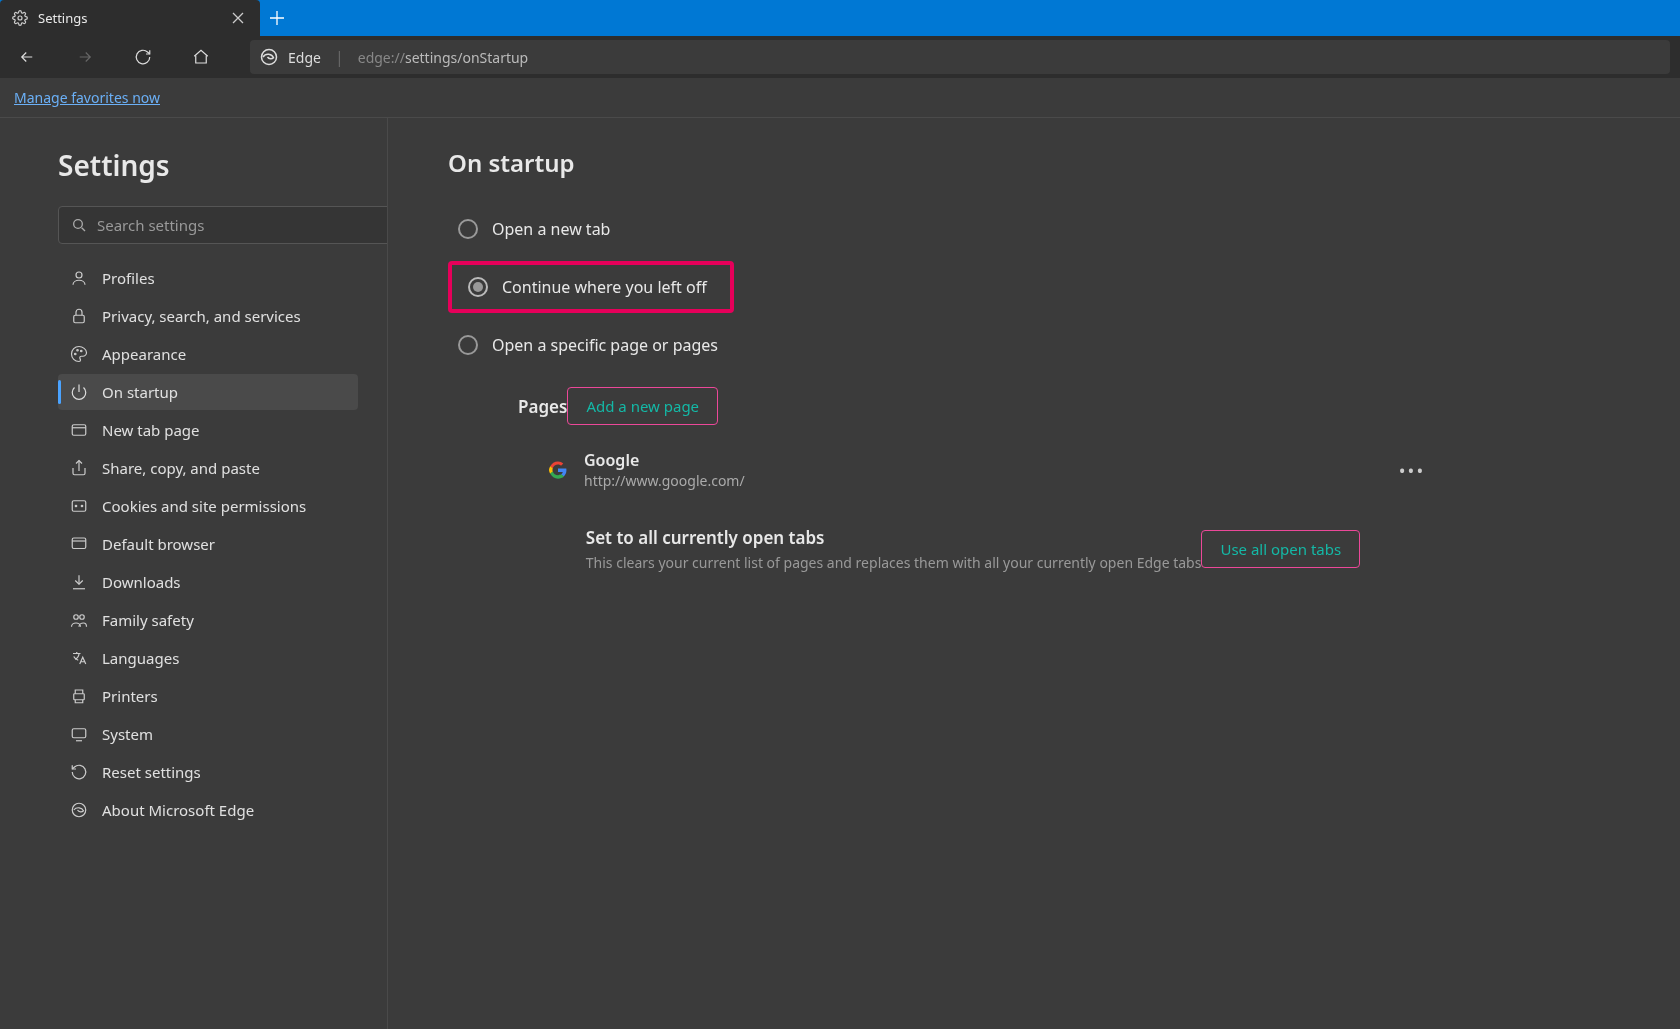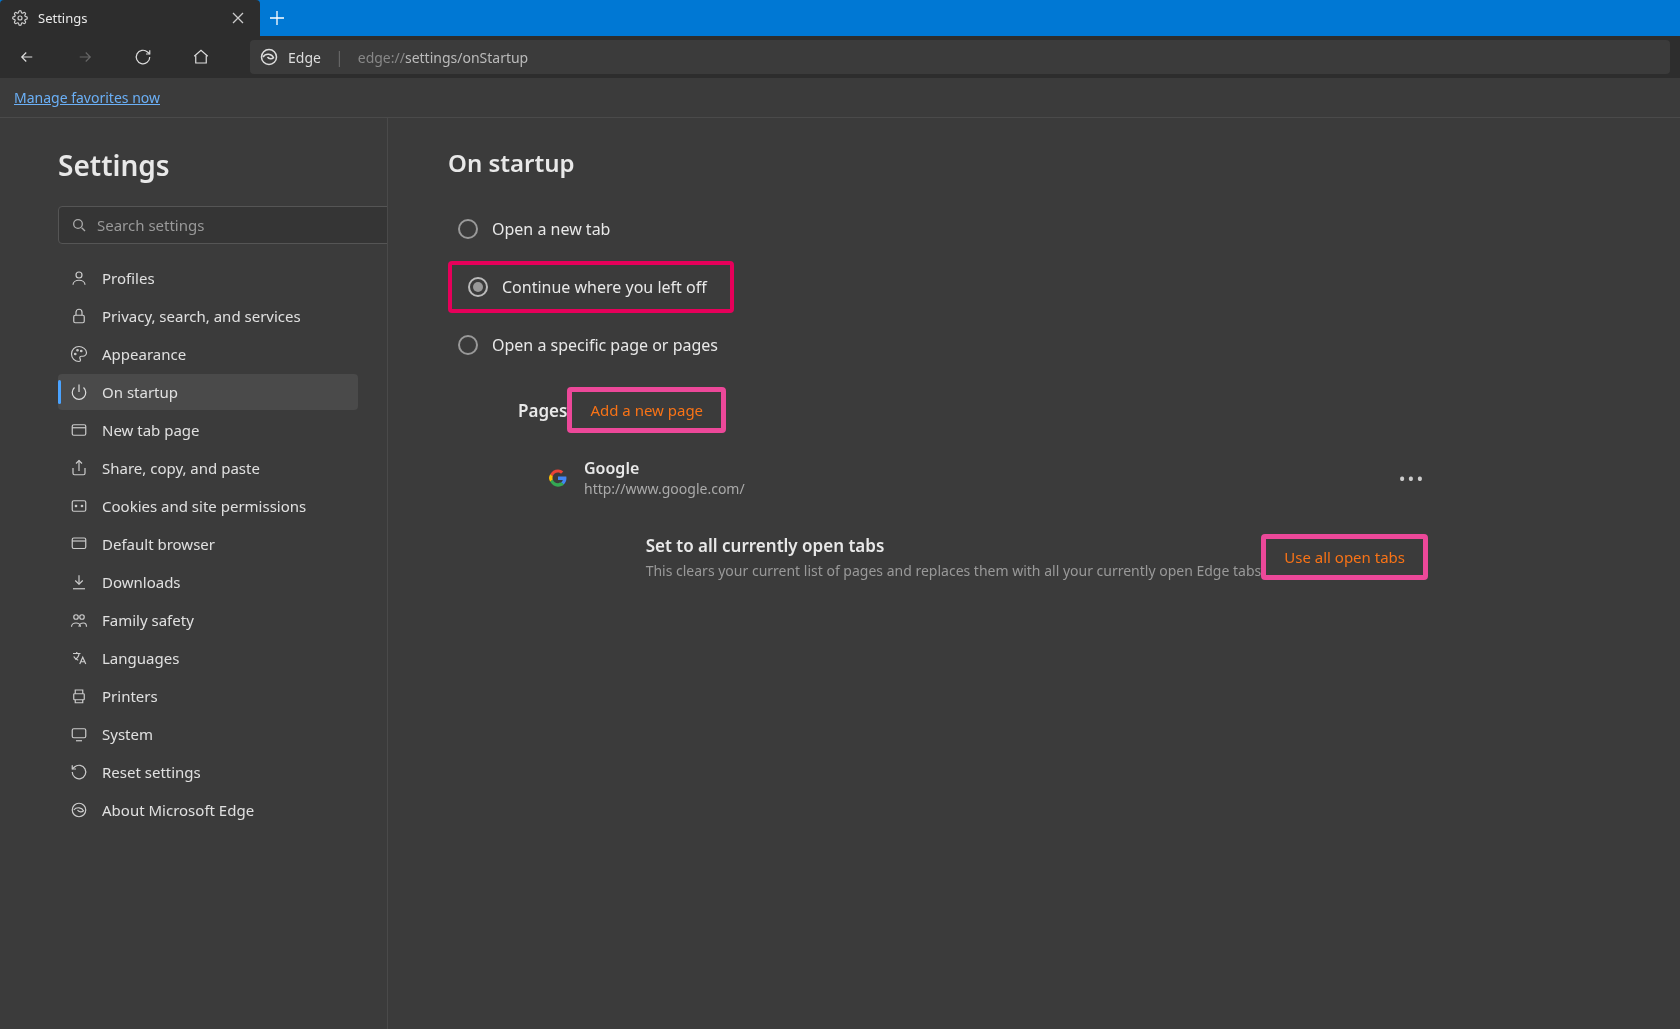--- a/index.html
+++ b/index.html
@@ -51,31 +51,31 @@
   .radiolist { display: flex; flex-direction: column; gap: 10px; margin-bottom: 8px; }
   .radiorow { display: flex; align-items: center; gap: 14px; height: 44px; padding: 0 10px; font-size: 16px; cursor: pointer; }
   .radiorow .radio { width: 20px; height: 20px; border: 2px solid #999; border-radius: 50%; display: flex; align-items: center; justify-content: center; }
   .radiorow.selected .radio { border-color: #BBB; }
   .radiorow.selected .radio::after { content: ""; width: 10px; height: 10px; background: #999; border-radius: 50%; }
   .highlightbox { border: 4px solid #E6005A; border-radius: 4px; padding-left: 6px; width: 286px; }
   
   .subsection { margin-left: 70px; margin-top: 20px; max-width: 910px; }
   .subheader-row { display: flex; align-items: center; justify-content: flex-start; margin-bottom: 18px; }
   .subheader { font-size: 17px; font-weight: 600; }
-  .outlinebtn { border: 5px solid #ec4899; background: transparent; color: #f97316; font-size: 15px; padding: 8px 18px; border-radius: 4px; cursor: pointer; }
+  .outlinebtn { border: 1px solid #ec4899; background: transparent; color: #14b8a6; font-size: 15px; padding: 8px 18px; border-radius: 4px; cursor: pointer; }
   
   .pagerow { display: flex; align-items: center; gap: 16px; padding: 6px 0 6px 30px; }
   .favicon { width: 20px; height: 20px; border-radius: 3px; display: flex; align-items: center; justify-content: center; font-weight: 700; font-size: 13px; }
   .pageinfo { flex: 1; }
   .page-title { font-size: 16px; font-weight: 600; }
   .page-url { font-size: 14px; color: #AAA; }
   .more-btn { width: 32px; height: 32px; display: flex; align-items: center; justify-content: center; color: #CCC; cursor: pointer; border-radius: 4px; font-size: 18px; letter-spacing: 2px; }
   
   .setall { margin-top: 30px; }
-  .setall-row { display: flex; align-items: center; justify-content: flex-end; }
+  .setall-row { display: flex; align-items: center; justify-content: center; }
   .setall-title { font-size: 17px; font-weight: 600; }
   .setall-desc { font-size: 14px; color: #999; margin-top: 4px; max-width: 680px; }
   
   svg { display: block; }
 </style>
 </head>
 <body>
 
 <div class="titlebar">
   <div class="tab-strip">

